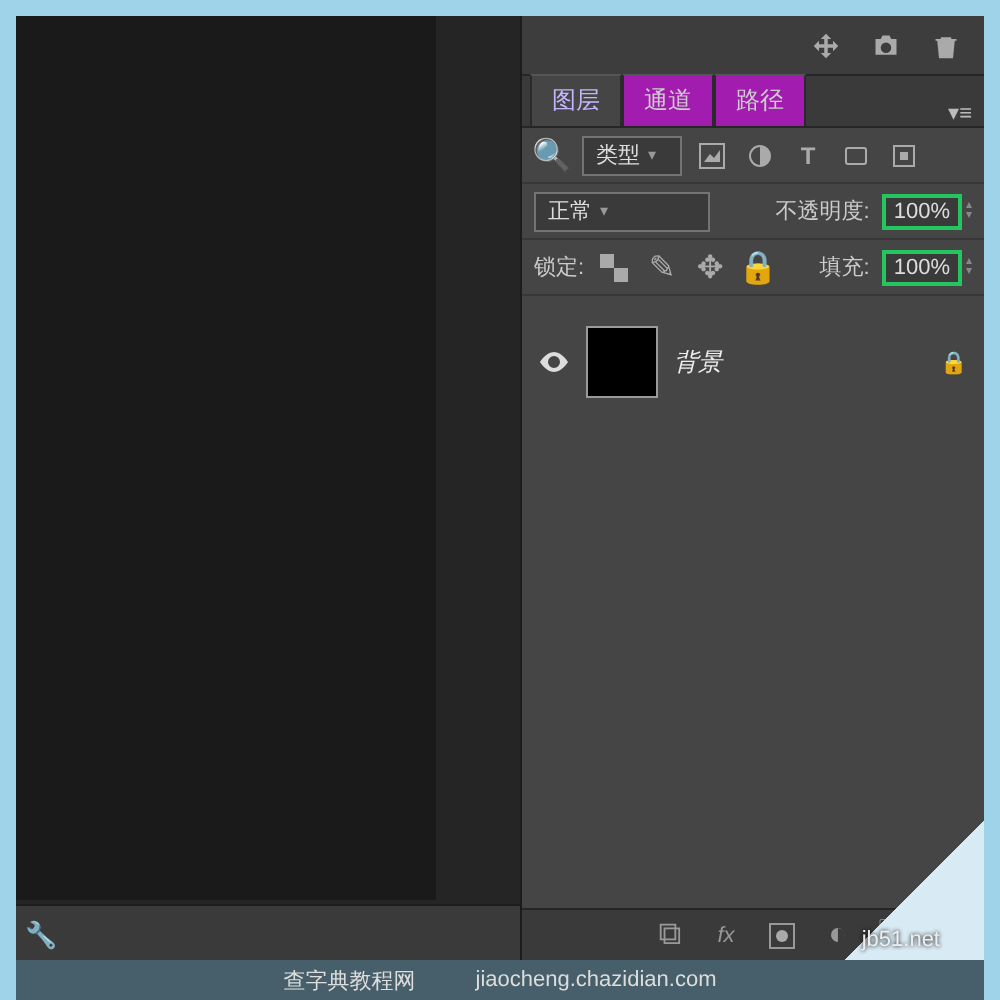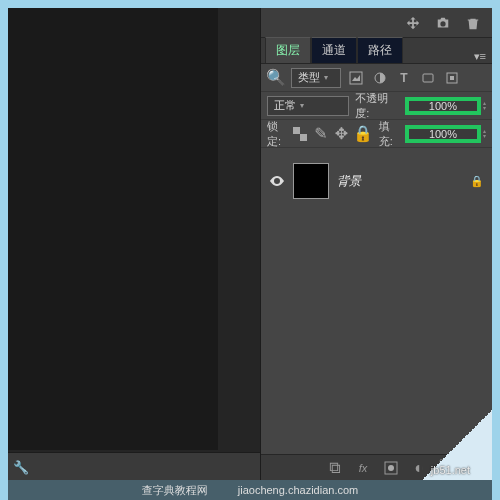--- a/index.html
+++ b/index.html
@@ -7,31 +7,31 @@
 .app{position:absolute;top:8px;left:8px;right:8px;bottom:20px;background:#535353;display:flex}
 .canvas-area{flex:1;background:#252525;position:relative}
 .canvas-dark{position:absolute;top:0;left:0;width:210px;bottom:30px;background:#1a1a1a}
 .statusbar{position:absolute;left:0;right:0;bottom:0;height:28px;background:#3a3a3a;border-top:1px solid #1c1c1c}
 .tool-icon{position:absolute;left:2px;bottom:2px;width:22px;height:22px;display:flex;align-items:center;justify-content:center;color:#5fa6dd;font-size:13px}
 .right-col{width:232px;background:#454545;display:flex;flex-direction:column;border-left:1px solid #1c1c1c}
 .topicons{height:30px;background:#3d3d3d;display:flex;align-items:center;justify-content:flex-end;gap:12px;padding:0 10px;border-bottom:1px solid #262626}
 .topicons svg{width:16px;height:16px;fill:#bdbdbd}
 .tabs{height:26px;display:flex;align-items:flex-end;padding-left:4px;border-bottom:1px solid #262626;background:#3a3a3a}
 .tab{padding:4px 10px;font-size:12px;color:#ccc;border-top:1px solid #555;border-left:1px solid #2a2a2a;border-right:1px solid #2a2a2a}
-.tab.active{background:#454545;color:#86efac}
-.tab.inactive{background:#0f172a}
+.tab.active{background:#454545;color:#c4b5fd}
+.tab.inactive{background:#a21caf}
 .menu-sq{margin-left:auto;margin-right:6px;color:#bbb;font-size:11px}
 .row{height:28px;display:flex;align-items:center;padding:0 6px;gap:6px;border-bottom:1px solid #383838}
 .sel{height:20px;background:#3a3a3a;border:1px solid #737373;color:#ddd;font-size:11px;display:flex;align-items:center;padding:0 6px;gap:4px}
 .sel .arr{font-size:8px;color:#999}
 .ico{width:18px;height:18px;display:flex;align-items:center;justify-content:center;color:#aaa}
 .ico svg{width:14px;height:14px;fill:#aaa}
 .lbl{color:#ccc;font-size:11px}
 .pct{display:flex;align-items:center;gap:2px}
-.pct-box{background:#3a3a3a;border:4px solid #22c55e;color:#ddd;font-size:11px;padding:0 20px;height:18px;display:flex;align-items:center}
+.pct-box{background:#3a3a3a;border:2px solid #22c55e;color:#ddd;font-size:11px;padding:0 4px;height:18px;display:flex;align-items:center}
 .pct .arr{display:flex;flex-direction:column;font-size:6px;color:#888;line-height:5px}
 .layers{flex:1;background:#454545;padding:4px 0}
 .layer-row{height:46px;display:flex;align-items:center;padding:0 8px;gap:8px;position:relative}
 .layer-row.selected{background:#5a5a5a}
 .eye{width:16px;height:16px;display:flex;align-items:center;justify-content:center}
 .eye svg{width:14px;height:10px;fill:#ddd}
 .thumb{width:36px;height:36px;border:1px solid #9a9a9a;position:relative;background:#fff}
 .thumb.transparent{background-image:linear-gradient(45deg,#ccc 25%,transparent 25%,transparent 75%,#ccc 75%),linear-gradient(45deg,#ccc 25%,transparent 25%,transparent 75%,#ccc 75%);background-size:12px 12px;background-position:0 0,6px 6px}
 .thumb .corner{position:absolute;right:-1px;bottom:-1px;width:10px;height:10px;background:#333;border:1px solid #999}
 .thumb.black{background:#000}

